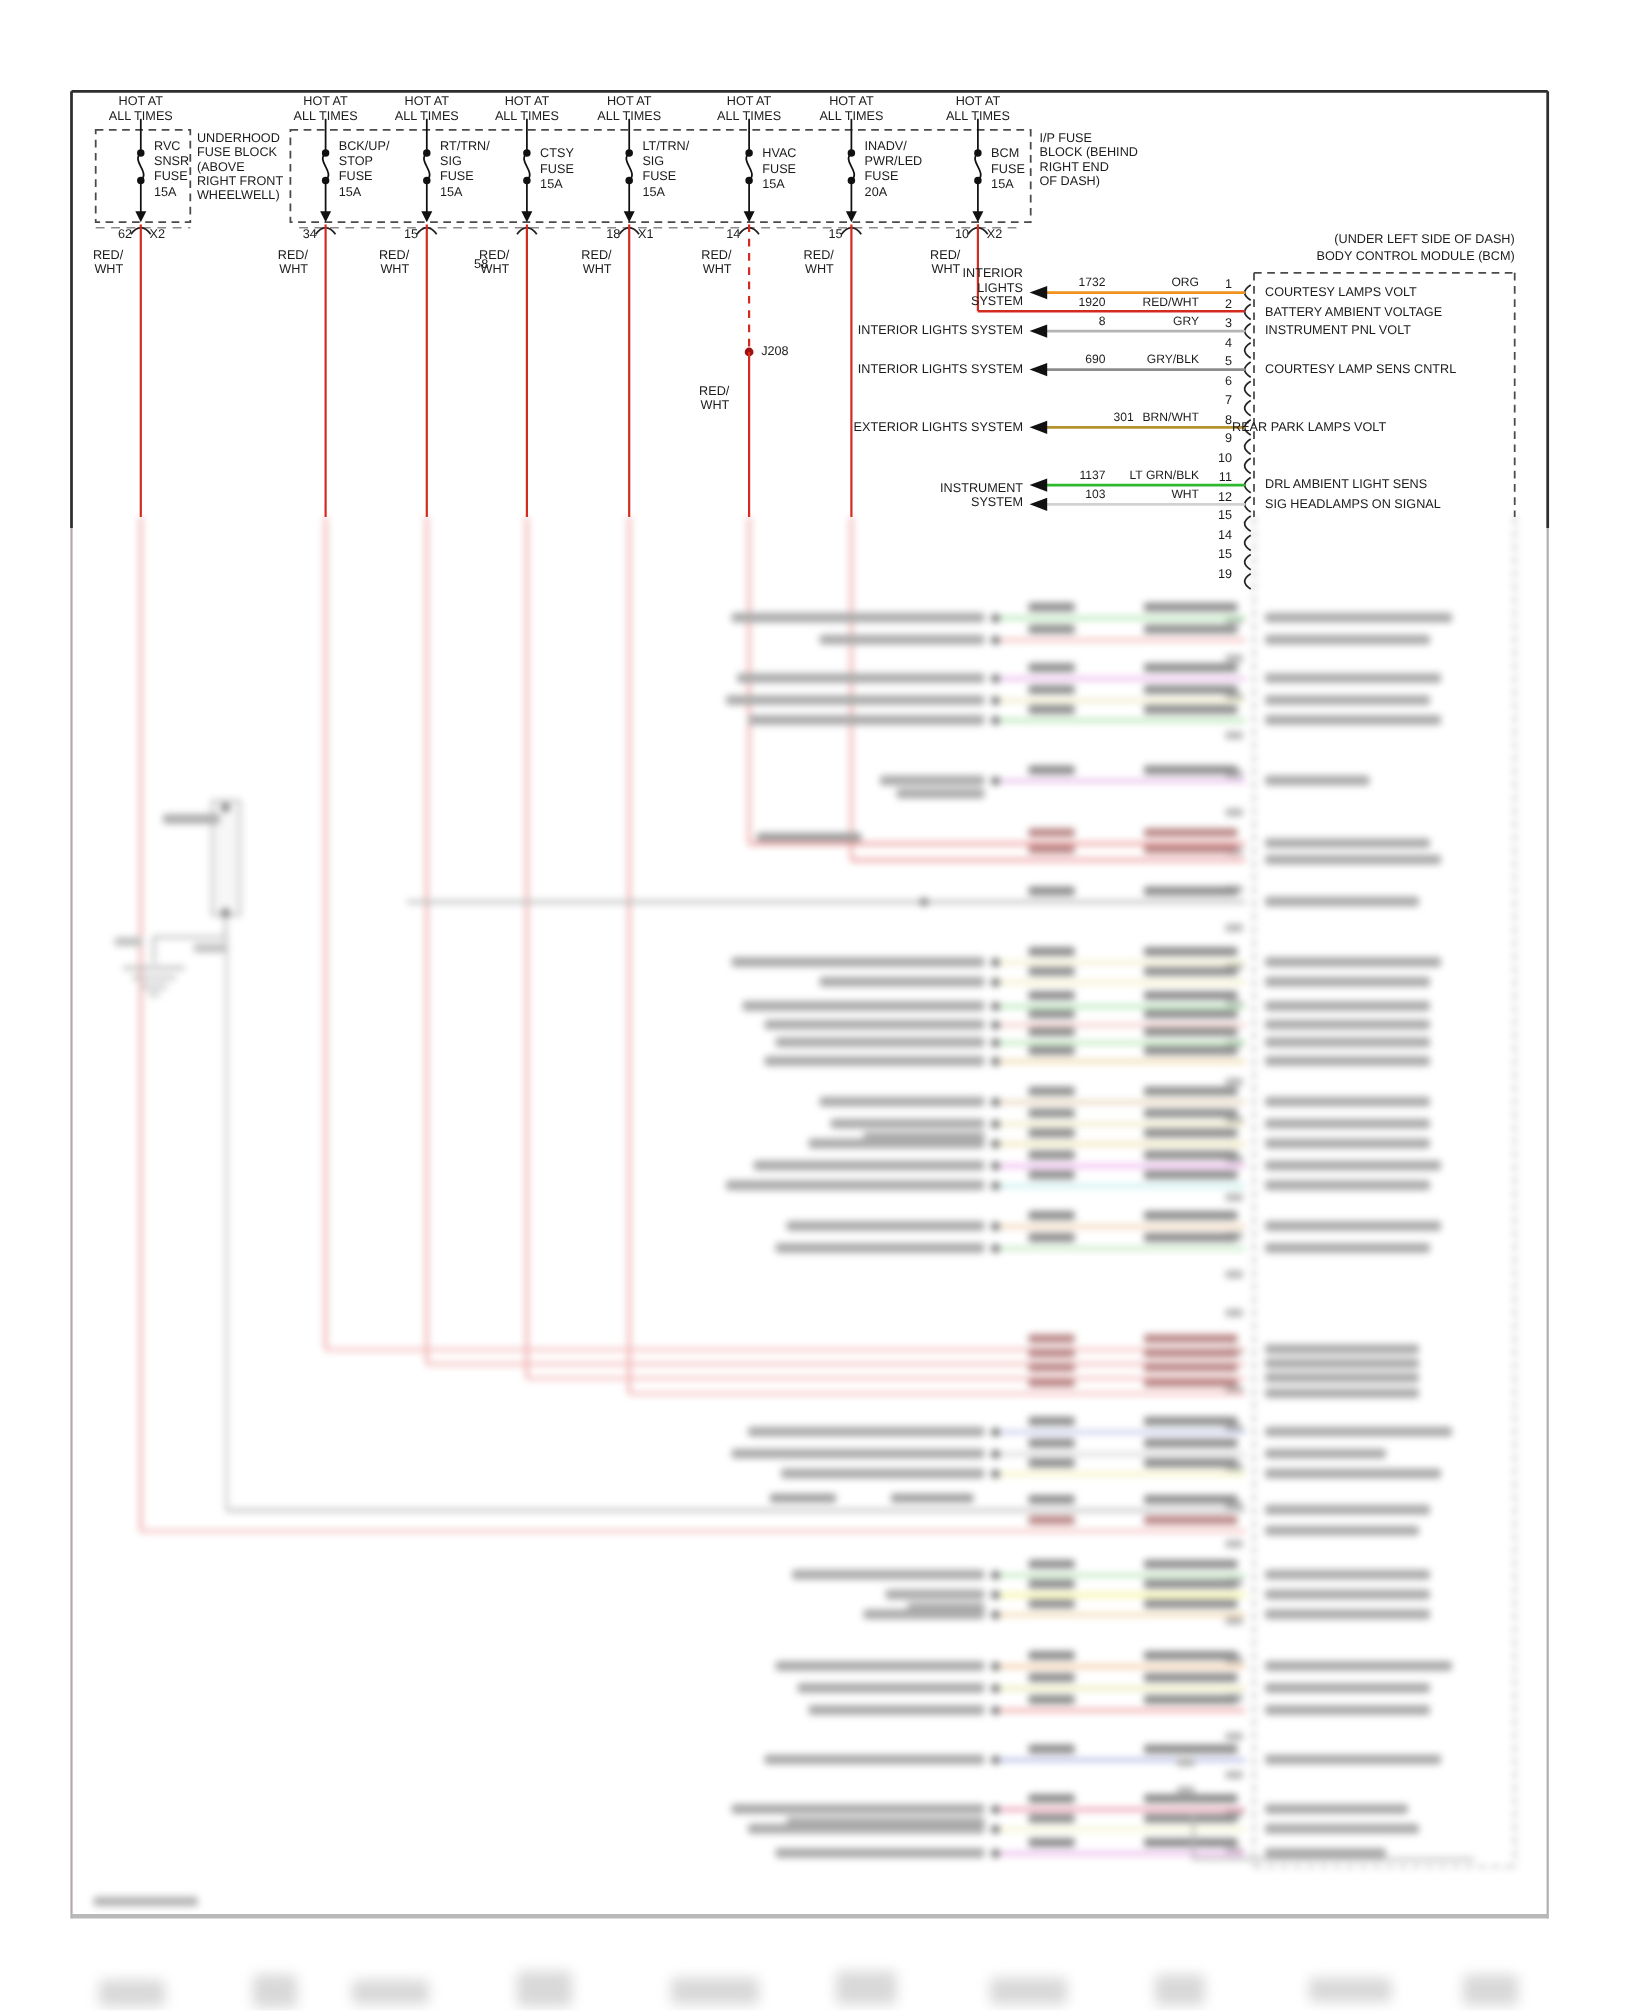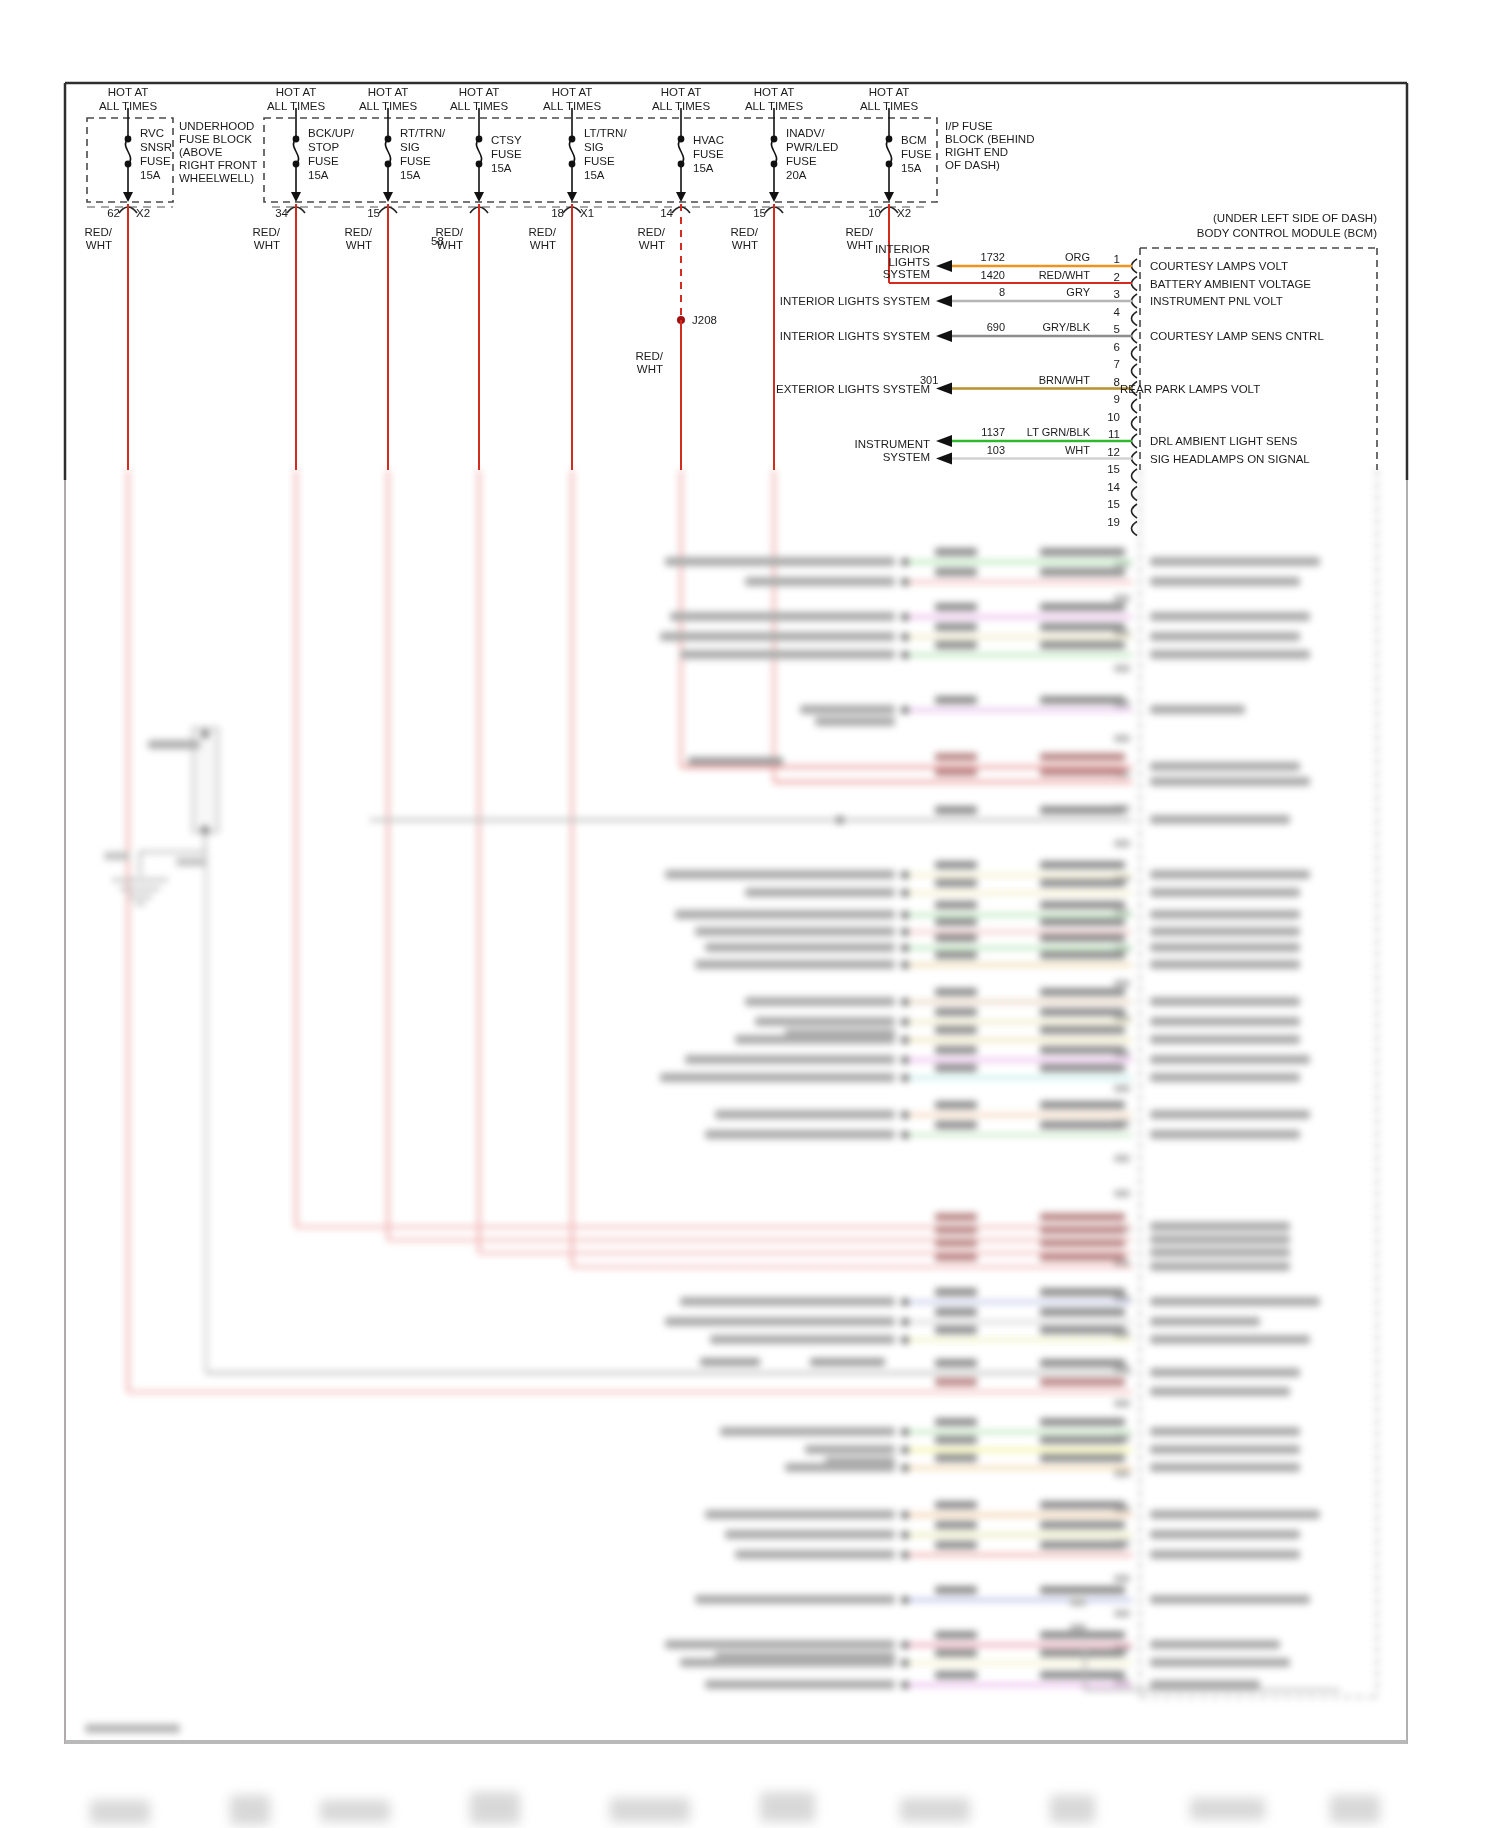--- a/index.html
+++ b/index.html
@@ -529,32 +529,32 @@
       <div class="lbl" style="left: 1086px; top: 463px; width: 34px; text-align: right;">15</div>
       <div class="lbl" style="left: 1086px; top: 480.5px; width: 34px; text-align: right;">14</div>
       <div class="lbl" style="left: 1086px; top: 498px; width: 34px; text-align: right;">15</div>
       <div class="lbl" style="left: 1086px; top: 515.5px; width: 34px; text-align: right;">19</div>
       <div class="lbl" style="left: 930px; top: 251px; width: 75px; text-align: right; font-size: 11px;">1732</div>
       <div class="lbl" style="left: 985px; top: 251px; width: 105px; text-align: right; font-size: 11px;">ORG</div>
       <div class="lbl" style="left: 1150px; top: 260px; width: 240px;">COURTESY LAMPS VOLT</div>
       <div class="lbl" style="left: 690px; top: 243px; width: 240px; text-align: right; line-height: 12.6px;">INTERIOR
 LIGHTS
 SYSTEM</div>
-      <div class="lbl" style="left: 930px; top: 268.5px; width: 75px; text-align: right; font-size: 11px;">1420</div>
+      <div class="lbl" style="left: 930px; top: 268.5px; width: 75px; text-align: right; font-size: 11px;">1920</div>
       <div class="lbl" style="left: 985px; top: 268.5px; width: 105px; text-align: right; font-size: 11px;">RED/WHT</div>
       <div class="lbl" style="left: 1150px; top: 277.5px; width: 240px;">BATTERY AMBIENT VOLTAGE</div>
       <div class="lbl" style="left: 930px; top: 286px; width: 75px; text-align: right; font-size: 11px;">8</div>
       <div class="lbl" style="left: 985px; top: 286px; width: 105px; text-align: right; font-size: 11px;">GRY</div>
       <div class="lbl" style="left: 1150px; top: 295px; width: 240px;">INSTRUMENT PNL VOLT</div>
       <div class="lbl" style="left: 690px; top: 295px; width: 240px; text-align: right; line-height: 12.6px;">INTERIOR LIGHTS SYSTEM</div>
       <div class="lbl" style="left: 930px; top: 321px; width: 75px; text-align: right; font-size: 11px;">690</div>
       <div class="lbl" style="left: 985px; top: 321px; width: 105px; text-align: right; font-size: 11px;">GRY/BLK</div>
       <div class="lbl" style="left: 1150px; top: 330px; width: 240px;">COURTESY LAMP SENS CNTRL</div>
       <div class="lbl" style="left: 690px; top: 330px; width: 240px; text-align: right; line-height: 12.6px;">INTERIOR LIGHTS SYSTEM</div>
-      <div class="lbl" style="left: 920px; top: 373.5px; width: 75px; text-align: left; font-size: 11px;">301</div>
+      <div class="lbl" style="left: 984px; top: 373.5px; width: 75px; text-align: center; font-size: 11px;">301</div>
       <div class="lbl" style="left: 985px; top: 373.5px; width: 105px; text-align: right; font-size: 11px;">BRN/WHT</div>
       <div class="lbl" style="left: 1120px; top: 382.5px; width: 240px;">REAR PARK LAMPS VOLT</div>
       <div class="lbl" style="left: 690px; top: 382.5px; width: 240px; text-align: right; line-height: 12.6px;">EXTERIOR LIGHTS SYSTEM</div>
       <div class="lbl" style="left: 930px; top: 426px; width: 75px; text-align: right; font-size: 11px;">1137</div>
       <div class="lbl" style="left: 985px; top: 426px; width: 105px; text-align: right; font-size: 11px;">LT GRN/BLK</div>
       <div class="lbl" style="left: 1150px; top: 435px; width: 240px;">DRL AMBIENT LIGHT SENS</div>
       <div class="lbl" style="left: 690px; top: 438px; width: 240px; text-align: right; line-height: 12.6px;">INSTRUMENT
 SYSTEM</div>
       <div class="lbl" style="left: 930px; top: 443.5px; width: 75px; text-align: right; font-size: 11px;">103</div>
       <div class="lbl" style="left: 985px; top: 443.5px; width: 105px; text-align: right; font-size: 11px;">WHT</div>

